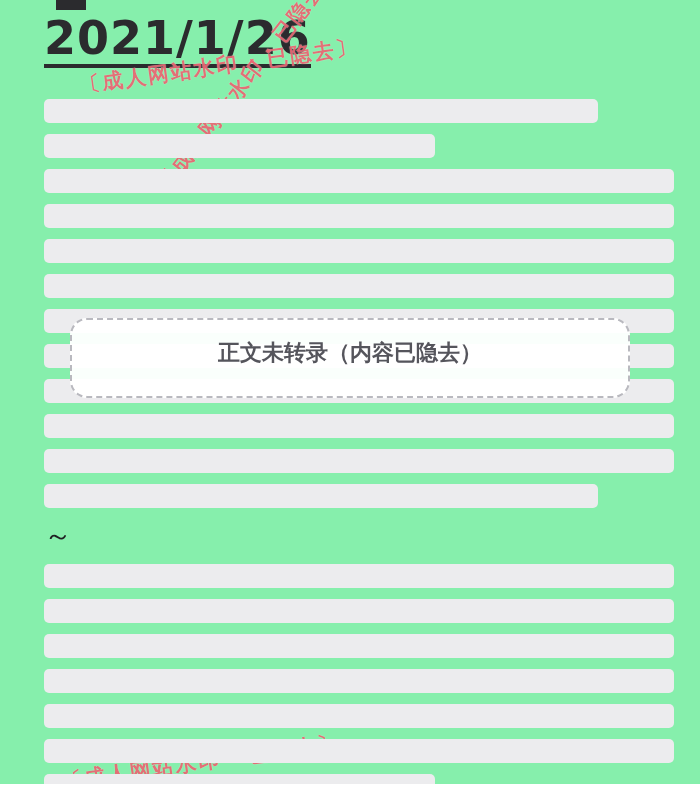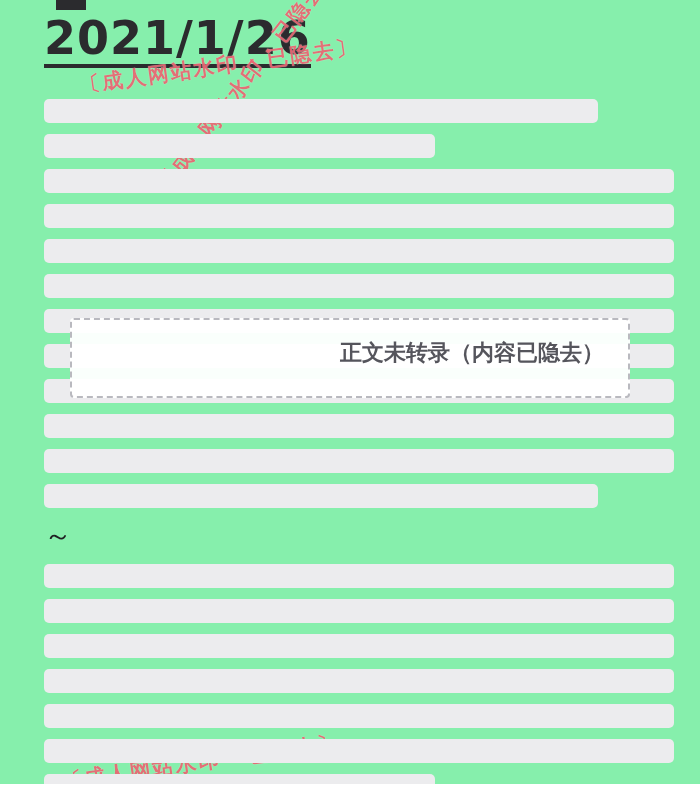--- a/index.html
+++ b/index.html
@@ -61,23 +61,23 @@
   .wm-middle { top: 180px; left: 150px; transform: rotate(-52deg); transform-origin: left top; }
   .wm-bottom { top: 748px; left: 60px;  transform: rotate(-8deg); }
   .redaction-notice {
     position: absolute;
     top: 318px;
     left: 50%;
     transform: translateX(-50%);
     width: 560px;
     background: rgba(255,255,255,0.96);
     border: 2px dashed #b9b9bf;
-    border-radius: 4px;
+    border-radius: 17px;
     padding: 18px 24px;
-    text-align: right;
+    text-align: center;
     z-index: 5;
   }
   .redaction-title {
     font-size: 22px;
     font-weight: bold;
     color: #55555c;
     margin-bottom: 10px;
   }
   .redaction-note {
     font-size: 15px;

